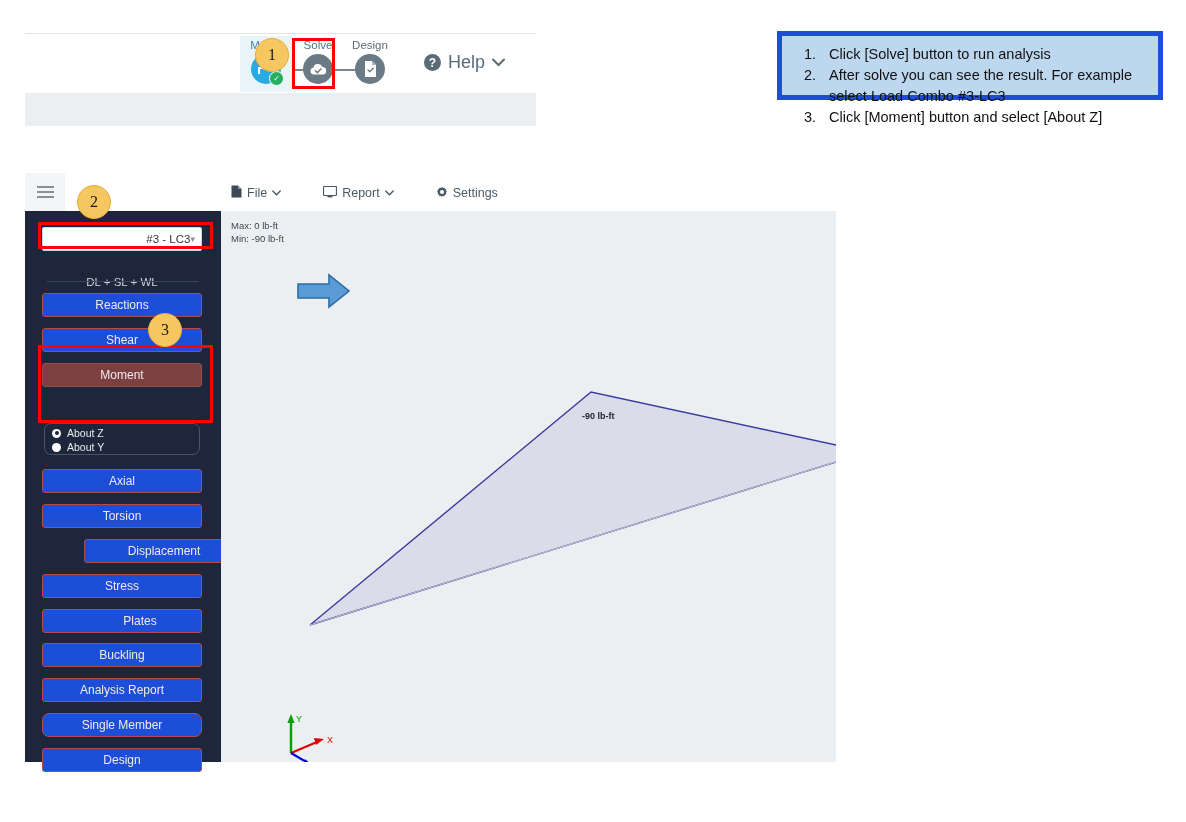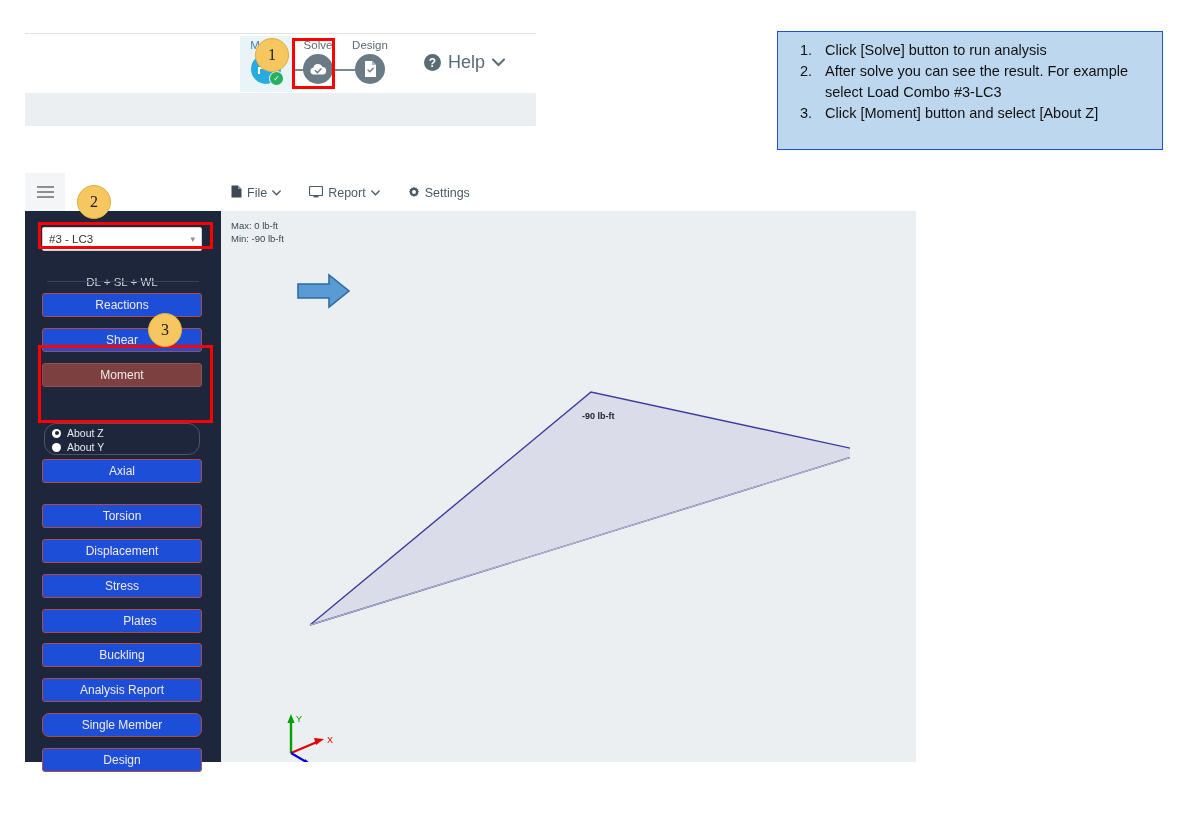--- a/index.html
+++ b/index.html
@@ -107,23 +107,23 @@
     color: #1a1a1a;
     font-size: 16px;
     display: flex; align-items: center; justify-content: center;
     font-family: "Liberation Serif", serif;
   }
 
   
   #instructions {
     position: absolute;
     left: 777px; top: 31px;
-    width: 386px; height: 119px;
+    width: 386px; height: 69px;
     background: #bdd7ee;
-    border: 1px solid #1d4ed8;
+    border: 5px solid #1d4ed8;
     box-sizing: border-box;
     padding: 8px 20px 6px 8px;
   }
   #instructions ol {
     margin: 0; padding: 0 0 0 30px;
     list-style-position: outside;
   }
   #instructions li {
     font-size: 14.5px;
     color: #111111;
@@ -151,21 +151,21 @@
     background: #f4f5f7;
     display: flex; align-items: center; justify-content: center;
     flex-direction: column; gap: 3px;
   }
   #hamburger span {
     display:block; width: 17px; height: 2px; background: #8a8f96;
   }
   #app-menubar {
     position: absolute;
     left: 206px; top: 12px;
-    display: flex; gap: 28px;
+    display: flex; gap: 42px;
     font-size: 12.5px;
     color: #4a5a66;
     align-items: center;
   }
   .menu-item { display:flex; align-items:center; gap:5px; }
   .mi-icon { color:#556470; font-size: 12px; }
 
   
   #sidebar {
     position: absolute;
@@ -178,22 +178,21 @@
     left: 17px; top: 16px;
     width: 160px; height: 24px;
     background: #ffffff;
     border: 1px solid #ced4da;
     border-radius: 2px;
     box-sizing: border-box;
     display: flex; align-items: center;
     padding: 0 6px;
     font-size: 11.5px;
     color: #333;
-    justify-content: space-between;
-    gap: 48px;
+    justify-content: flex-end;
   }
   #combo .sel-caret { color: #8b9197; font-size: 9px; }
   #combo-sub {
     position: absolute;
     left: 17px; top: 46px;
     width: 160px;
     text-align: center;
     color: #cfd4db;
     font-size: 11.5px;
     margin-top: 19px;
@@ -216,42 +215,42 @@
     font-size: 12px;
     display: flex; align-items: center; justify-content: center;
   }
   .sb-btn.active { background: #7d4040; border-color: #8e5050; }
   #radio-group {
     position: absolute;
     left: 19px; top: 212px;
     width: 156px; height: 32px;
     background: #1d263a;
     border: 1px solid #4b5468;
-    border-radius: 12px;
+    border-radius: 7px;
     box-sizing: border-box;
     padding: 2px 0 0 7px;
   }
   .radio-row {
     display: flex; align-items: center; gap: 6px;
     color: #e8eaef; font-size: 10.5px; line-height: 14px;
   }
   .radio-o {
     width: 9px; height: 9px; border-radius: 50%;
     background: #ffffff; position: relative; flex: none;
   }
   .radio-o.checked::after {
     content:''; position:absolute; left:2.5px; top:2.5px;
     width:4px;height:4px;border-radius:50%;background:#1d263a;
   }
 
   
   #viewport {
     position: absolute;
     left: 196px; top: 38px;
-    width: 695px; height: 551px;
+    width: 615px; height: 551px;
     background: #eceff1;
     overflow: hidden;
   }
   #minmax {
     position: absolute;
     left: 10px; top: 8px;
     font-size: 9.5px; color: #3c4750; line-height: 13px;
   }
   #bigarrow { position: absolute; left: 76px; top: 62px; }
   #diagram  { position: absolute; left: 0; top: 0; }
@@ -397,23 +396,23 @@
         <div class="radio-row">
           <span class="radio-o checked"></span>
           <span>About Z</span>
         </div>
         <div class="radio-row">
           <span class="radio-o"></span>
           <span>About Y</span>
         </div>
       </div>
 
-      <div class="sb-btn" style="top:248px;">Axial</div>
+      <div class="sb-btn" style="top:258px;">Axial</div>
       <div class="sb-btn" style="top:293px;">Torsion</div>
-      <div class="sb-btn" style="top:328px;">Displacement</div>
+      <div class="sb-btn" style="top:328px;margin-left:42px;">Displacement</div>
       <div class="sb-btn" style="top:363px;">Stress</div>
       <div class="sb-btn" style="top:398px;padding-left:36px;">Plates</div>
       <div class="sb-btn" style="top:432px;">Buckling</div>
       <div class="sb-btn" style="top:467px;">Analysis Report</div>
       <div class="sb-btn" style="top:502px;border-radius:7px;">Single Member</div>
       <div class="sb-btn" style="top:537px;">Design</div>
     </div>
 
     <div id="viewport">
 

